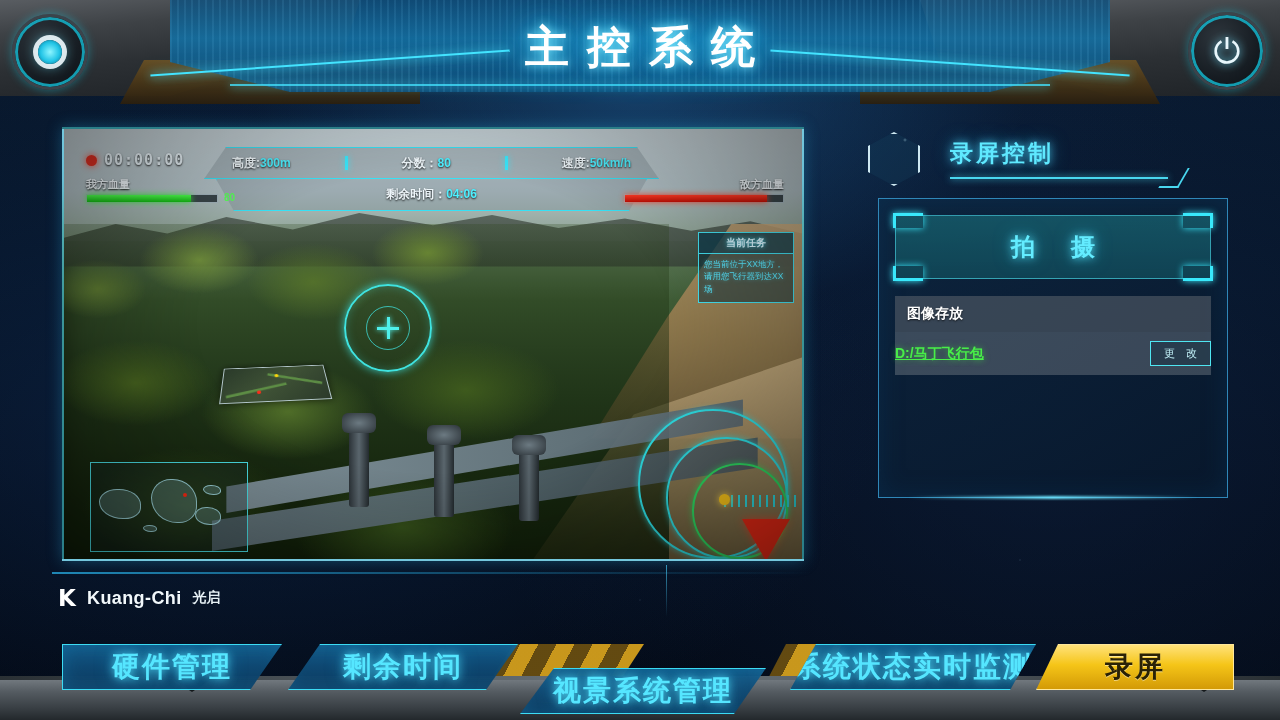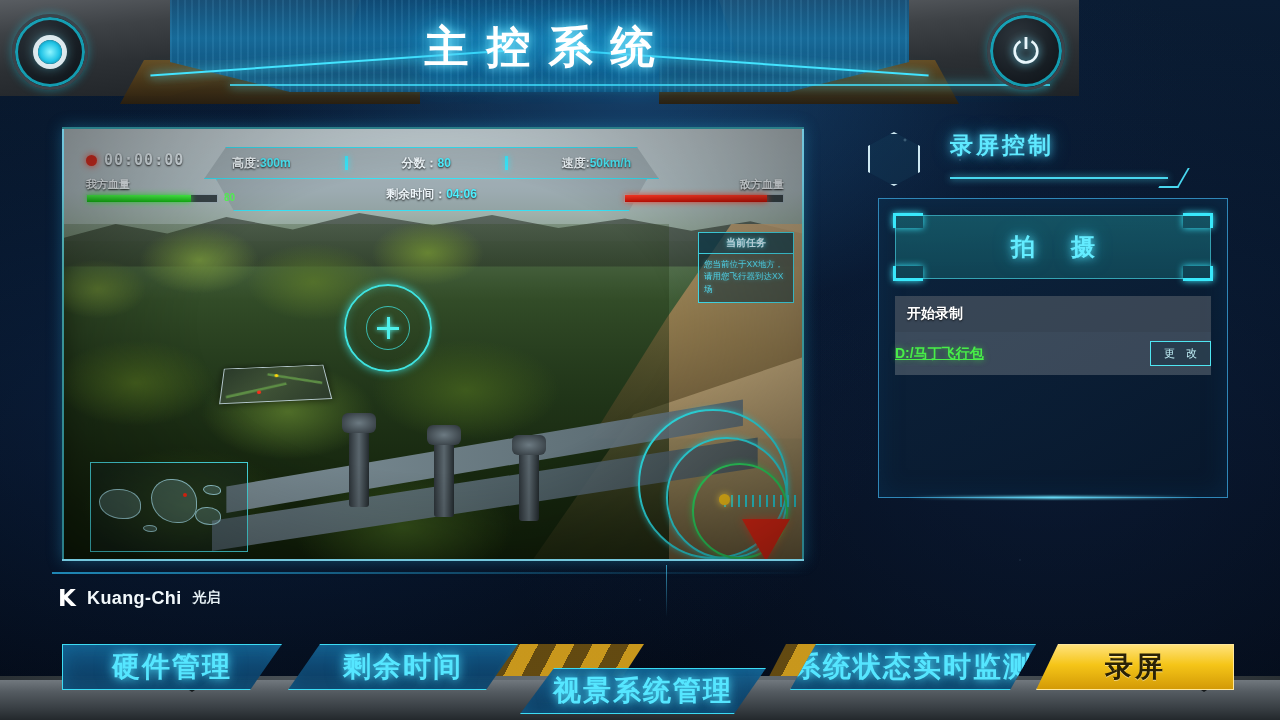--- a/index.html
+++ b/index.html
@@ -26,21 +26,21 @@
       radial-gradient(1px 1px at 760px 210px, rgba(180,225,255,.6), transparent),
       radial-gradient(1px 1px at 960px 160px, rgba(200,235,255,.8), transparent),
       radial-gradient(1px 1px at 1120px 330px, rgba(180,225,255,.5), transparent),
       radial-gradient(1px 1px at 1020px 560px, rgba(180,225,255,.45), transparent),
       radial-gradient(1px 1px at 880px 470px, rgba(180,225,255,.4), transparent),
       radial-gradient(1px 1px at 640px 600px, rgba(180,225,255,.35), transparent),
       radial-gradient(2px 2px at 905px 140px, rgba(210,245,255,.9), transparent);
   }
   
   .topbar {
-    position: absolute; left: 0; top: 0; width: 1079px; height: 104px;
+    position: absolute; left: 0; top: 0; width: 1280px; height: 104px;
     overflow: hidden;
   }
   .topbar .metal-l, .topbar .metal-r {
     position: absolute; top: 0; height: 104px; width: 420px;
     background: linear-gradient(175deg, #5d6166 0%, #3e4246 28%, #2c3034 55%, #1b1f23 100%);
   }
   .topbar .metal-l {
     left: -60px;
     clip-path: polygon(0 0, 420px 0, 400px 62px, 300px 74px, 230px 96px, 0 96px);
     border-bottom: 1px solid rgba(150,170,185,.35);
@@ -273,21 +273,21 @@
     position:absolute; left:868px; top:130px; width:380px; height:56px;
   }
   .hexicon {
     position:absolute; left:0; top:2px; width:52px; height:54px;
     background: rgba(25,70,100,.25);
     border:2px solid #cfe9f2;
     clip-path: polygon(50% 0, 100% 26%, 100% 74%, 50% 100%, 0 74%, 0 26%);
     box-shadow: 0 0 10px rgba(120,220,255,.5);
   }
   .panel-title {
-    position:absolute; left:82px; top:0;
+    position:absolute; left:82px; top:8px;
     font-size:23px; font-weight:bold; letter-spacing:3px; color:#5fe9ff;
     text-shadow:0 0 8px rgba(80,220,255,.85), 0 0 18px rgba(40,180,230,.6);
   }
   .head-rule {
     position:absolute; left:82px; top:47px; width:218px; height:2px;
     background:#49d7ef; box-shadow:0 0 7px #49d7ef;
   }
   .head-rule::after {
     content:''; position:absolute; right:-16px; top:-9px; width:18px; height:18px;
     border-right:2px solid #49d7ef; border-bottom:2px solid #49d7ef;
@@ -534,21 +534,21 @@
   <div class="panel">
     <div class="btn-hud">
       <i class="tl"></i>
       <i class="tr"></i>
       <i class="bl"></i>
       <i class="br"></i>
       <span class="lbl">拍　摄</span>
     </div>
 
     <div class="store-box">
-      <div class="store-head">开始录制</div>
+      <div class="store-head">图像存放</div>
       <div class="store-row">
         <span class="store-path">D:/马丁飞行包</span>
         <span class="store-btn">更 改</span>
       </div>
     </div>
   </div>
 
   <div class="divider"></div>
   <div class="vline"></div>
 

